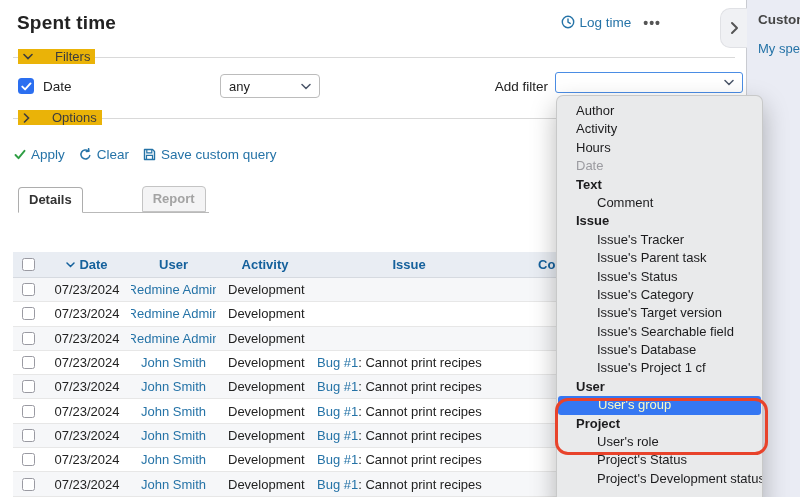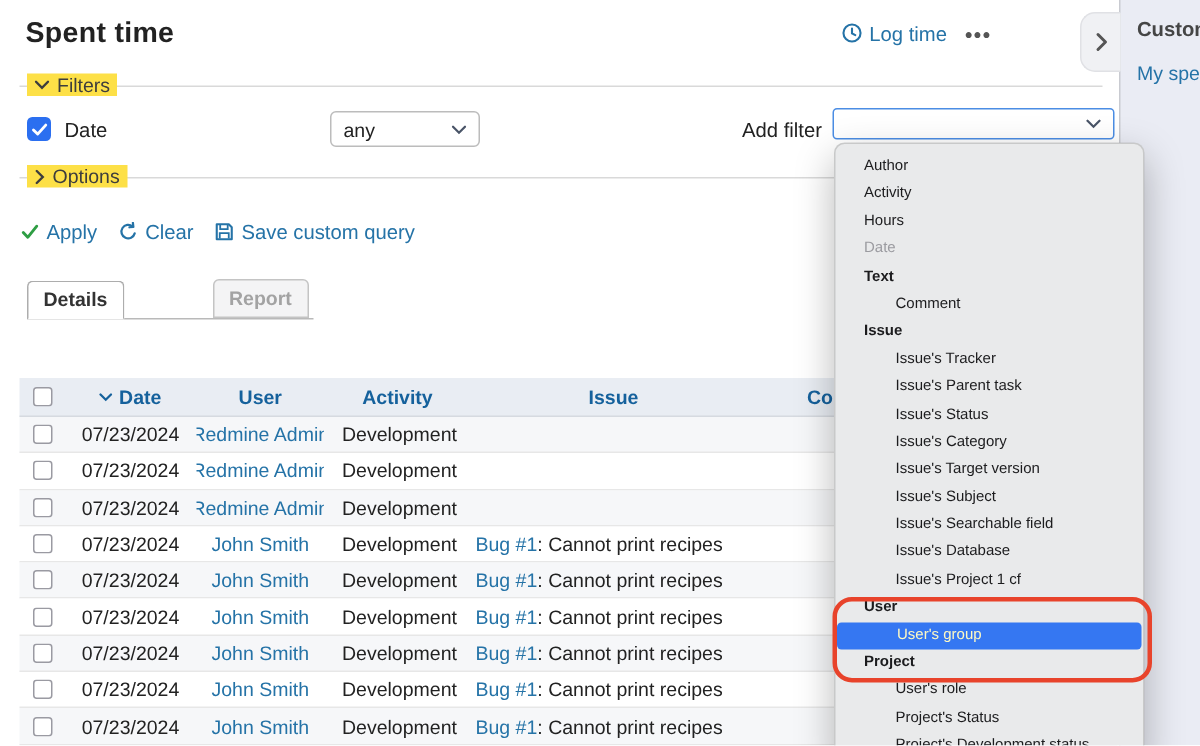--- a/index.html
+++ b/index.html
@@ -12,21 +12,21 @@
   .page-title { position:absolute; left:17px; top:12px; font-size:19px; font-weight:700; color:#222; letter-spacing:.2px; }
 
   .header-actions { position:absolute; right:85px; top:14px; display:flex; align-items:center; gap:12px; }
   .log-time { display:flex; align-items:center; gap:5px; color:#2573a7; text-decoration:none; font-size:13.5px; cursor:pointer; }
   .more-btn { color:#555; font-weight:700; letter-spacing:1px; font-size:14px; cursor:pointer; line-height:1; padding-top:2px; }
 
   
   .fs-line { position:absolute; left:13px; width:722px; border-top:1px solid #d9d9d9; }
   .fs-filters { top:57px; }
   .fs-options { top:118px; }
-  .fs-legend { position:absolute; top:-9px; left:5px; background:#fde047; padding:0 5px; display:flex; align-items:center; gap:5px; font-size:13px; color:#3d3d3d; cursor:pointer; }
+  .fs-legend { position:absolute; top:-9px; left:5px; background:#eab308; padding:0 5px; display:flex; align-items:center; gap:22px; font-size:13px; color:#3d3d3d; cursor:pointer; }
 
   .date-row-check { position:absolute; left:18px; top:78px; display:flex; align-items:center; gap:9px; }
   .checkbox-on { width:16px; height:16px; background:#2b6ff0; border-radius:3.5px; display:flex; align-items:center; justify-content:center; }
   .date-label { font-size:13.5px; color:#222; }
 
   .select { background:#fff; border:1px solid #bcbcbc; border-radius:4px; display:flex; align-items:center; justify-content:space-between; padding:0 8px; color:#222; cursor:pointer; }
   .op-select { position:absolute; left:220px; top:74px; width:100px; height:24px; }
   .addfilter-label { position:absolute; left:460px; top:79px; width:88px; text-align:right; font-size:13.5px; color:#222; }
   .addfilter-select { position:absolute; left:555px; top:72px; width:188px; height:21px; border:1.5px solid #4b8de4; border-radius:3px; }
 
@@ -60,21 +60,21 @@
   .cell-text { color:#222; }
 
   
   .sidebar { position:absolute; left:746px; top:0; width:54px; height:497px; background:#eaecf4; border-left:1px solid #c9cbd1; padding:12px 0 0 11px; overflow:hidden; }
   .sidebar-heading { font-weight:700; color:#454545; font-size:13.5px; white-space:nowrap; }
   .sidebar-link { display:block; margin-top:14px; color:#2573a7; text-decoration:none; white-space:nowrap; font-size:13px; cursor:pointer; }
   .sidebar-toggle { position:absolute; left:720px; top:8px; width:27px; height:40px; background:#f0f1f4; border:1px solid #e0e1e5; border-right:none; border-radius:10px 0 0 10px; display:flex; align-items:center; justify-content:center; cursor:pointer; }
 
   
   .popup { position:absolute; left:556px; top:95px; width:207px; height:414px; background:#e9eaeb; border:1px solid rgba(0,0,0,.14); border-radius:7px; box-shadow:0 10px 26px rgba(0,0,0,.28); padding-top:6px; z-index:50; overflow:hidden; }
-  .opt { height:18.4px; line-height:18.4px; padding-left:19px; font-size:10px; color:#1c1c1e; cursor:pointer; white-space:nowrap; }
+  .opt { height:18.4px; line-height:18.4px; padding-left:19px; font-size:13px; color:#1c1c1e; cursor:pointer; white-space:nowrap; }
   .opt.group { font-weight:700; cursor:default; }
   .opt.sub { padding-left:40px; }
   .opt.disabled { color:#9b9ba0; cursor:default; }
   .opt.selected { background:#3577f2; color:#fef9c3; font-weight:500; border-radius:3px; margin:0 1px; }
 
   
   .annotation { position:absolute; left:555px; top:398px; width:213px; height:57px; border:3px solid #e8432b; border-radius:13px; z-index:60; pointer-events:none; }
 
   svg { display:block; }
 </style>
@@ -398,21 +398,20 @@
       <div class="opt item">Hours</div>
       <div class="opt item disabled">Date</div>
       <div class="opt group">Text</div>
       <div class="opt sub">Comment</div>
       <div class="opt group">Issue</div>
       <div class="opt sub">Issue's Tracker</div>
       <div class="opt sub">Issue's Parent task</div>
       <div class="opt sub">Issue's Status</div>
       <div class="opt sub">Issue's Category</div>
       <div class="opt sub">Issue's Target version</div>
-      <div class="opt sub">Issue's Subject</div>
       <div class="opt sub">Issue's Searchable field</div>
       <div class="opt sub">Issue's Database</div>
       <div class="opt sub">Issue's Project 1 cf</div>
       <div class="opt group">User</div>
       <div class="opt sub selected">User's group</div>
       <div class="opt group">Project</div>
       <div class="opt sub">User's role</div>
       <div class="opt sub">Project's Status</div>
       <div class="opt sub">Project's Development status</div>
     </div>

